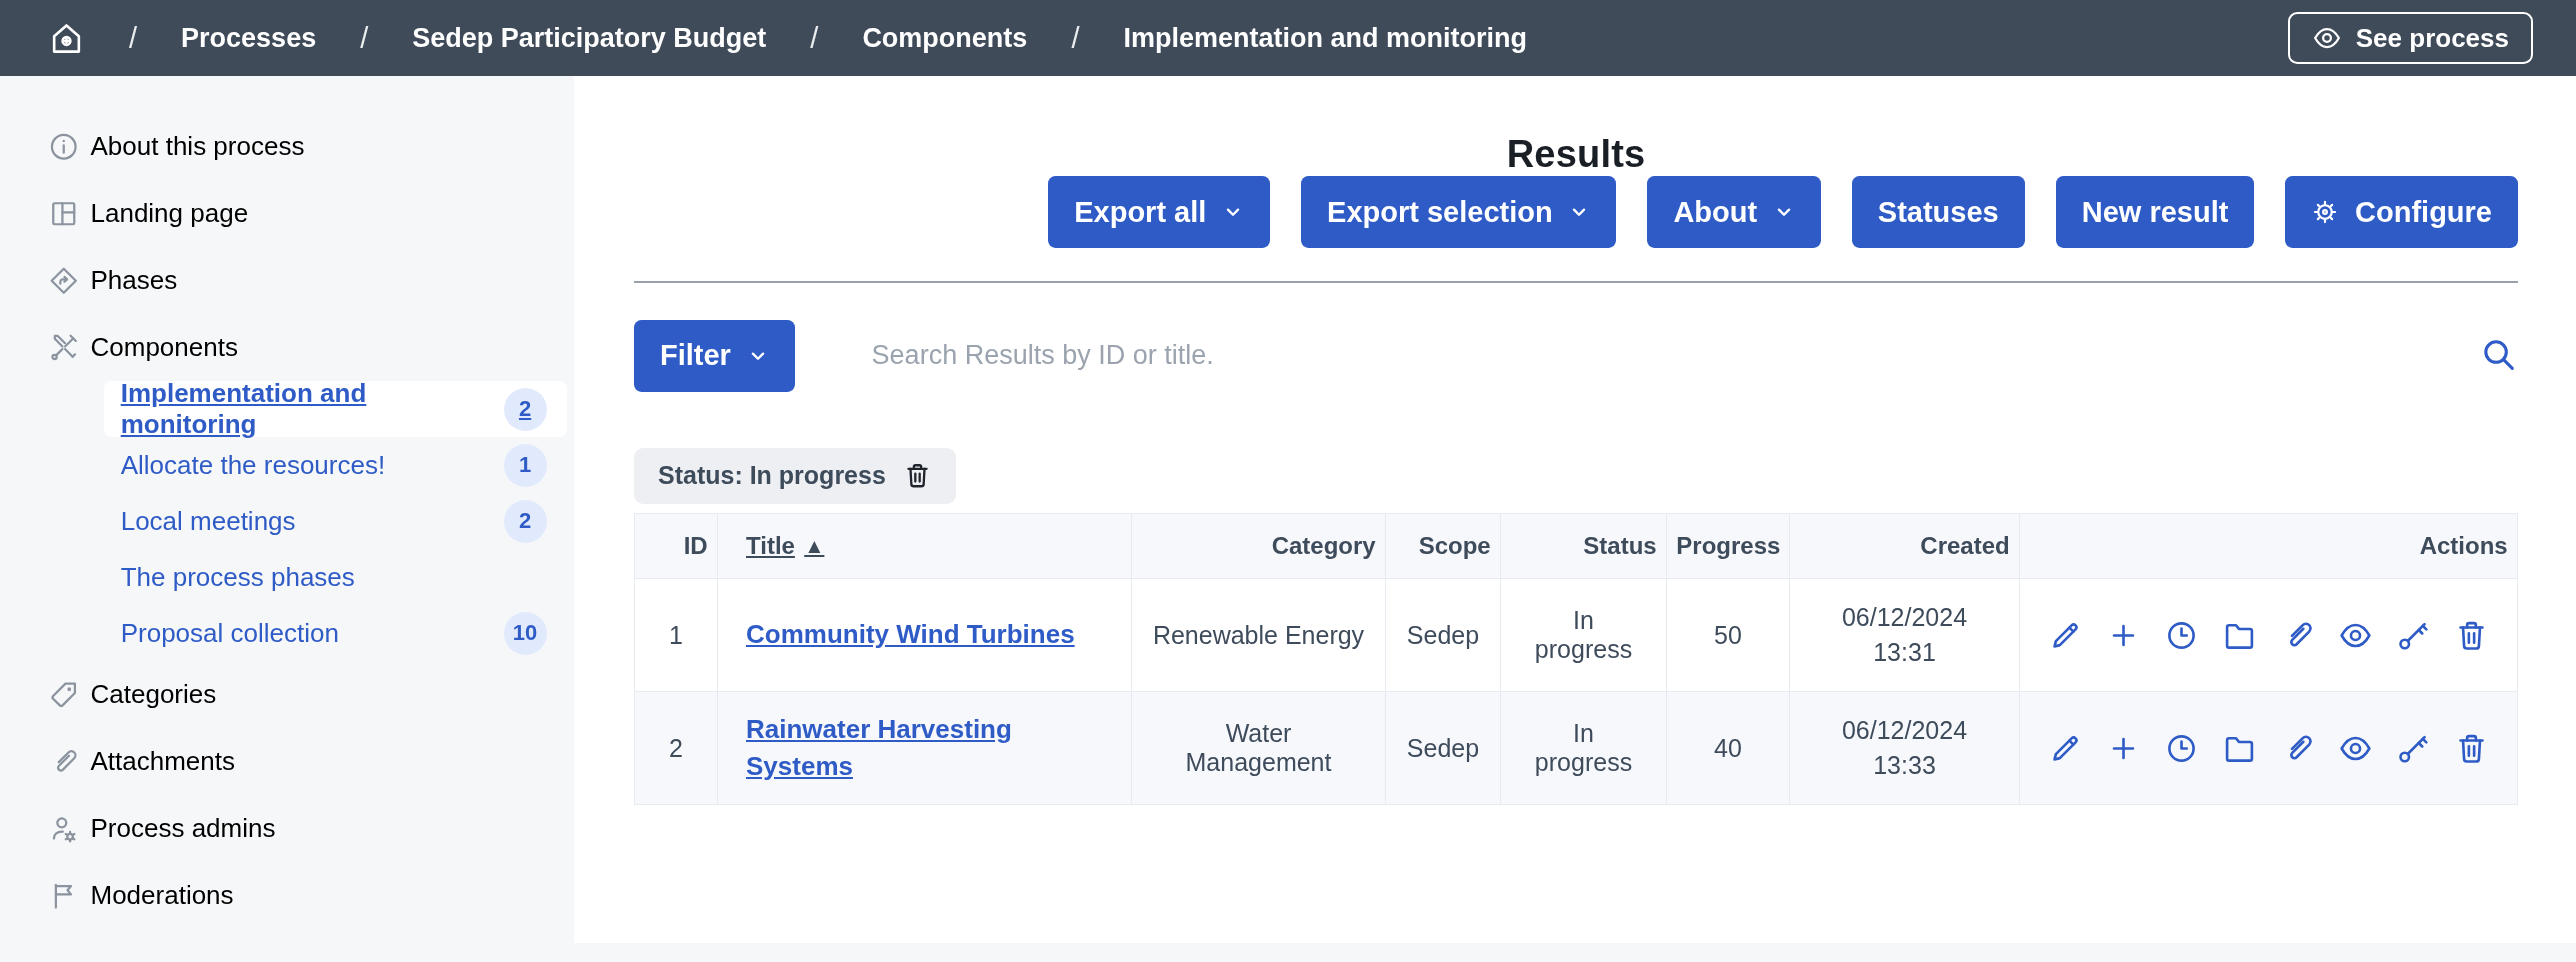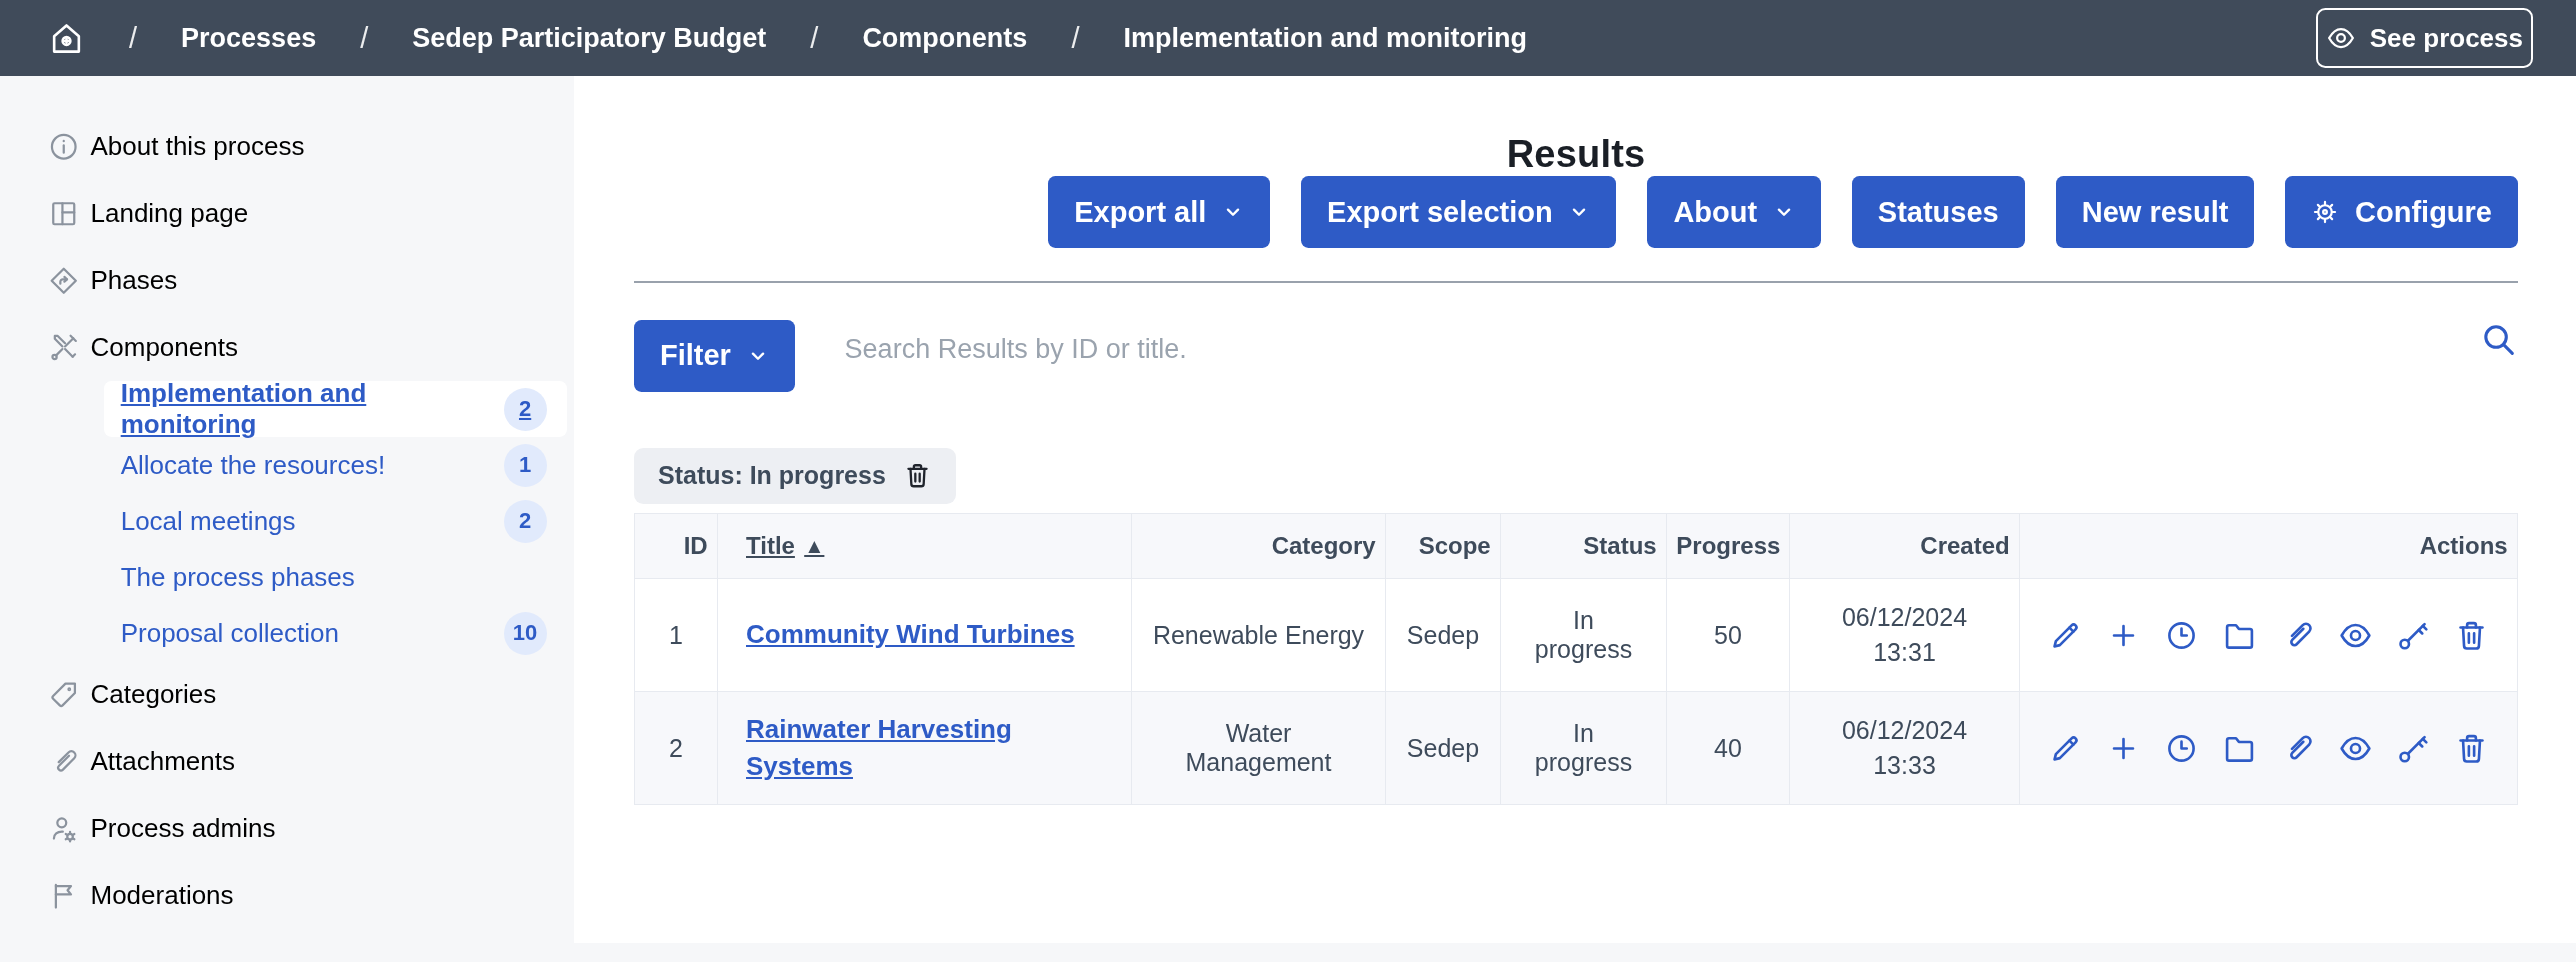--- a/index.html
+++ b/index.html
@@ -14,21 +14,21 @@
     height:76px;background:#404b5a;display:flex;align-items:center;
     padding:0 43px 0 48px;color:#ffffff;box-sizing:border-box;
   }
   .crumbs{display:flex;align-items:center;gap:44px;font-size:27px;font-weight:600;}
   .crumb{color:#ffffff;text-decoration:none;cursor:pointer;white-space:nowrap;}
   .crumb-sep{font-weight:300;font-size:29px;opacity:.9;}
   .home-btn{color:#fff;display:flex;align-items:center;cursor:pointer;}
   .see-process{
     margin-left:auto;display:flex;align-items:center;gap:14px;
     background:transparent;border:2.3px solid #ffffff;border-radius:9.3px;
-    color:#ffffff;font-weight:700;font-size:26px;height:60px;padding:0 8px;
+    color:#ffffff;font-weight:700;font-size:26px;height:52px;padding:0 22px;
     font-family:inherit;cursor:pointer;
   }
 
   
   .layout{display:flex;height:867px;}
   .footer-strip{height:20.4px;background:#f6f7f9;}
 
   
   .sidebar{width:574px;background:#f6f7f9;box-sizing:border-box;padding-top:37px;flex:none;}
   .nav-item{
@@ -60,23 +60,23 @@
   .btn{
     background:#2e5bc6;color:#ffffff;border:none;border-radius:7.4px;height:72px;
     padding:0 26px;display:flex;align-items:center;gap:15.7px;
     font-family:inherit;font-size:29px;font-weight:700;cursor:pointer;white-space:nowrap;
   }
   .btn .chev{width:22px;height:22px;}
   .btn .gear{width:28px;height:28px;}
 
   .divider{height:1.9px;background:#99a1ac;margin-top:33px;}
 
-  .filter-row{display:flex;align-items:flex-start;margin-top:37px;}
+  .filter-row{display:flex;align-items:center;margin-top:37px;}
   .search-input{
-    flex:1;margin-left:48px;border:none;outline:none;background:transparent;
+    flex:1;margin-left:75px;border:none;outline:none;background:transparent;
     font-family:inherit;font-size:27px;color:#3e4b5b;height:57px;
   }
   .search-input::placeholder{color:#9aa3ae;}
   .search-btn{background:none;border:none;color:#2e5bc6;cursor:pointer;padding:0;margin-left:18.5px;}
   .search-btn svg{width:39px;height:39px;}
 
   .chip-row{margin-top:56px;}
   .chip{
     display:inline-flex;align-items:center;gap:16.7px;background:#edeff3;border-radius:9.3px;
     height:56px;padding:0 24px;font-size:25px;font-weight:700;color:#3e4b5b;

